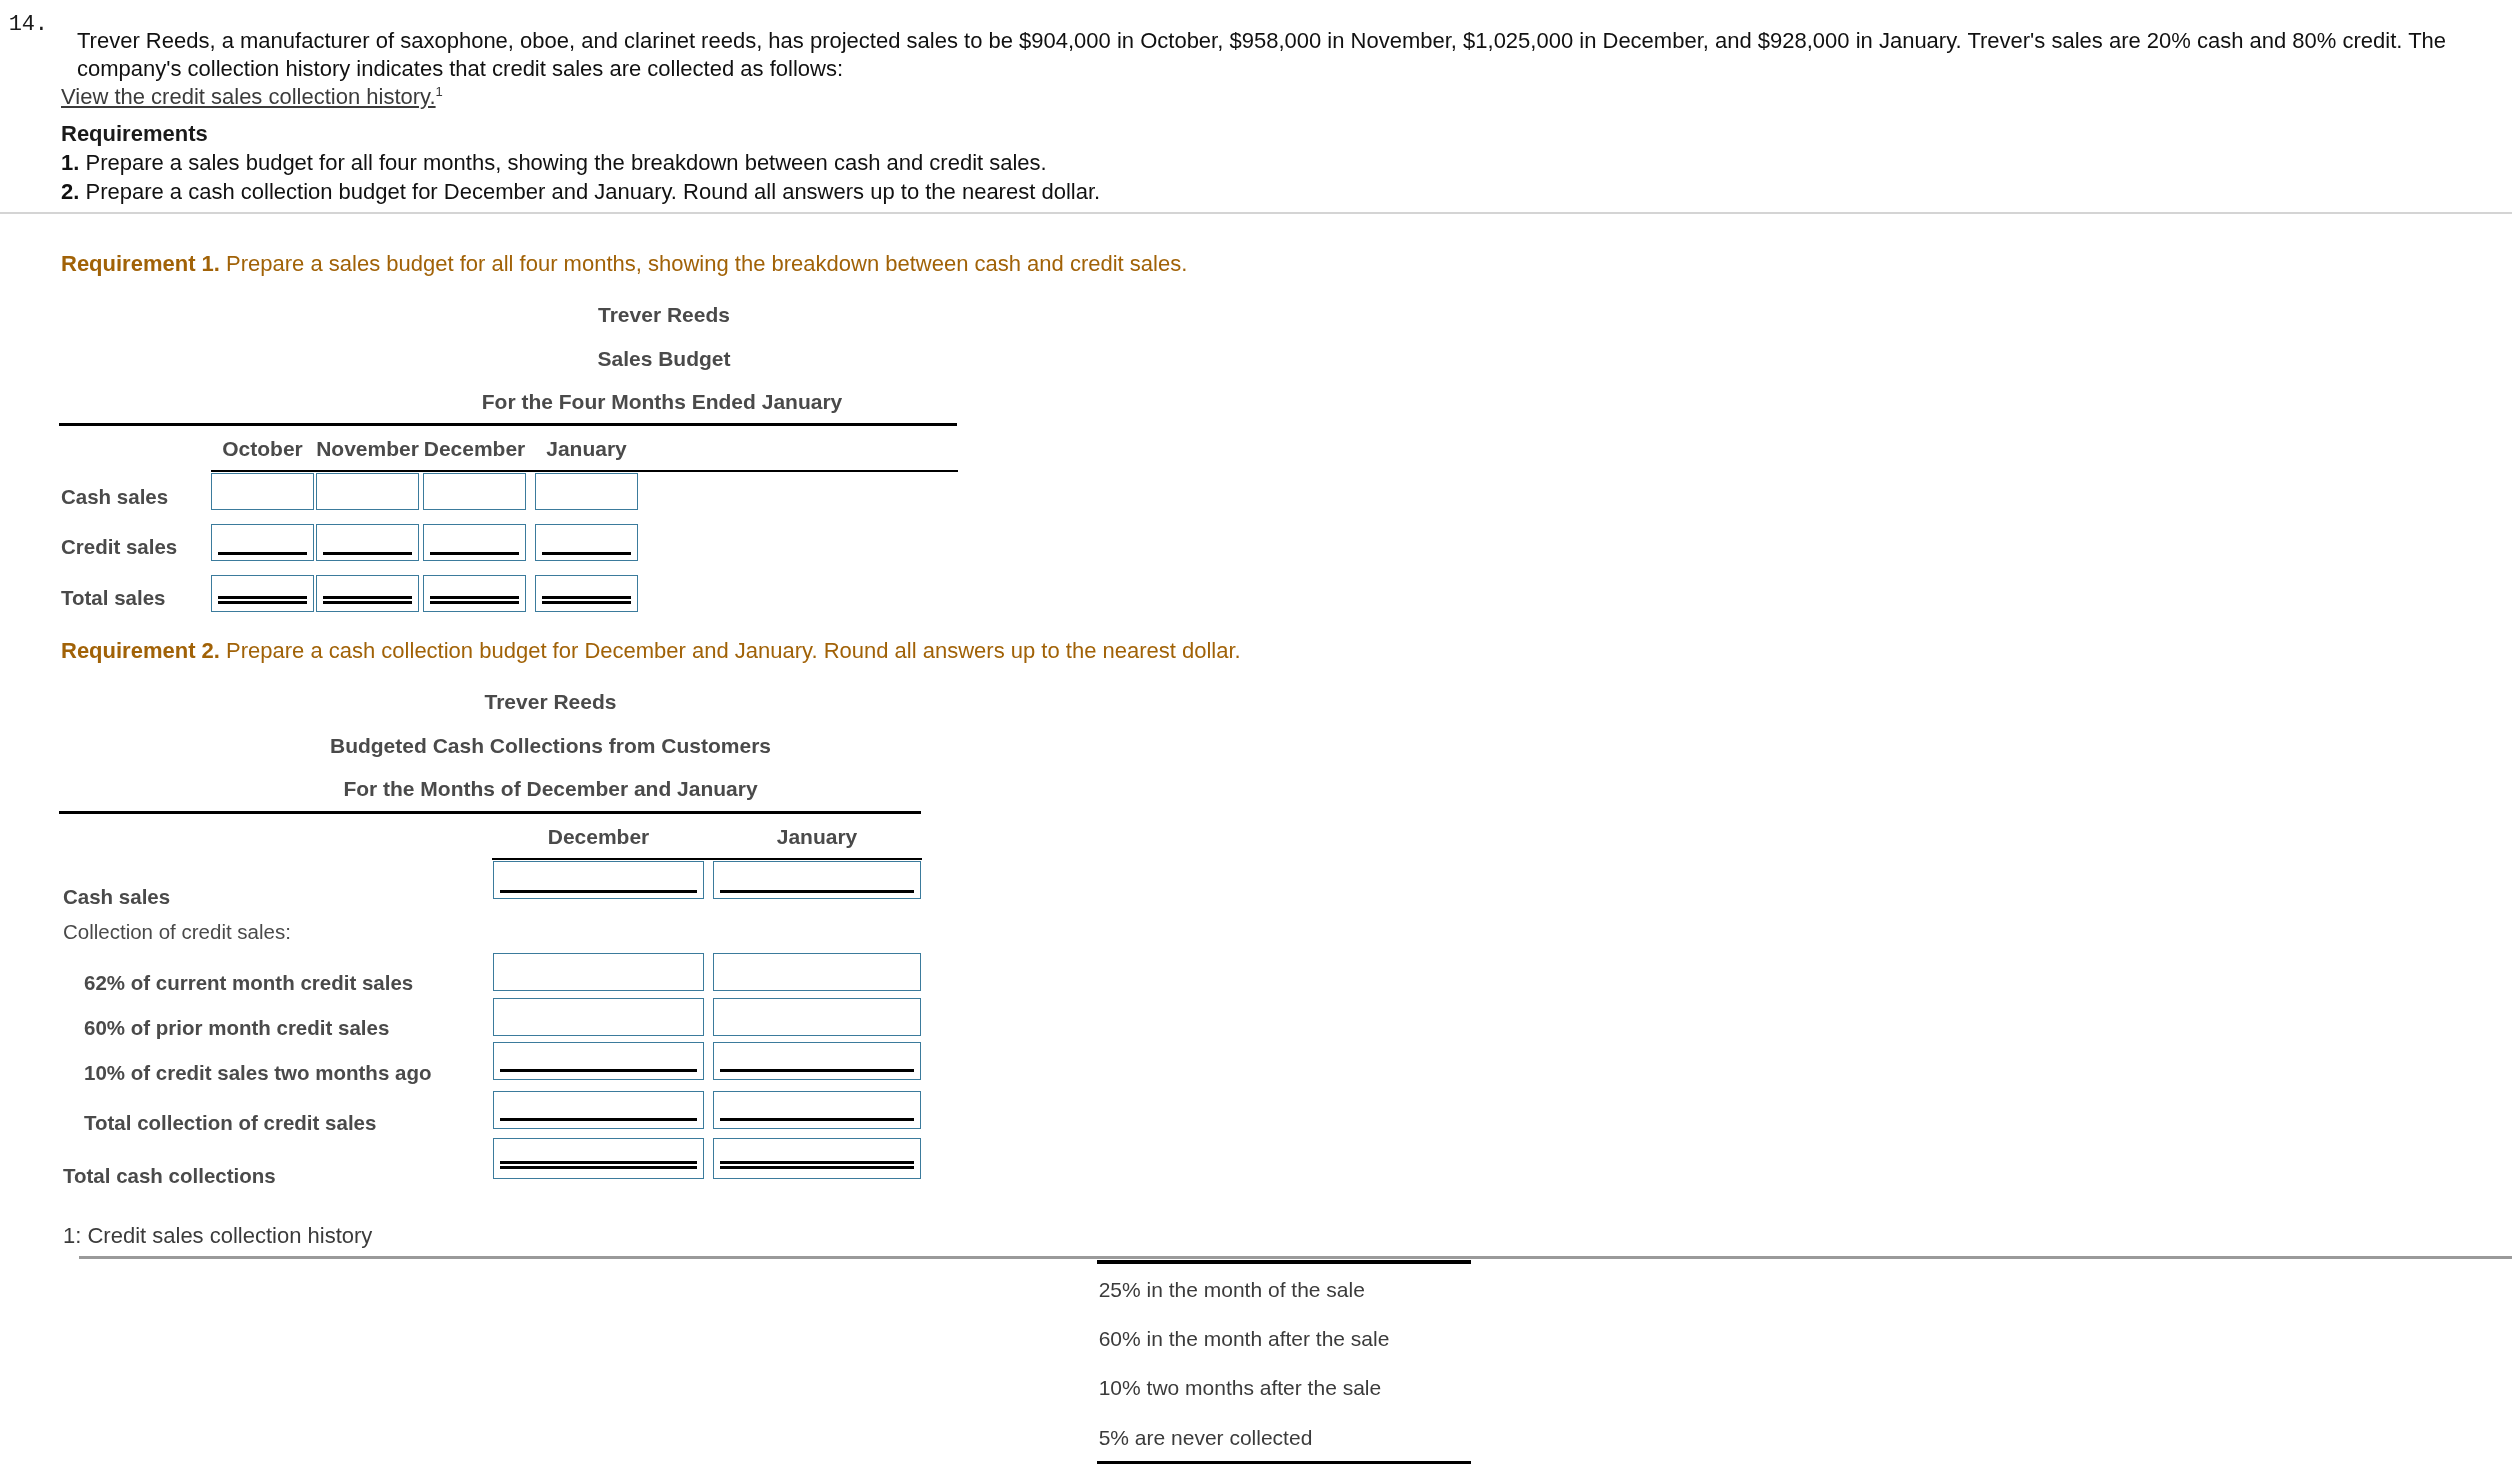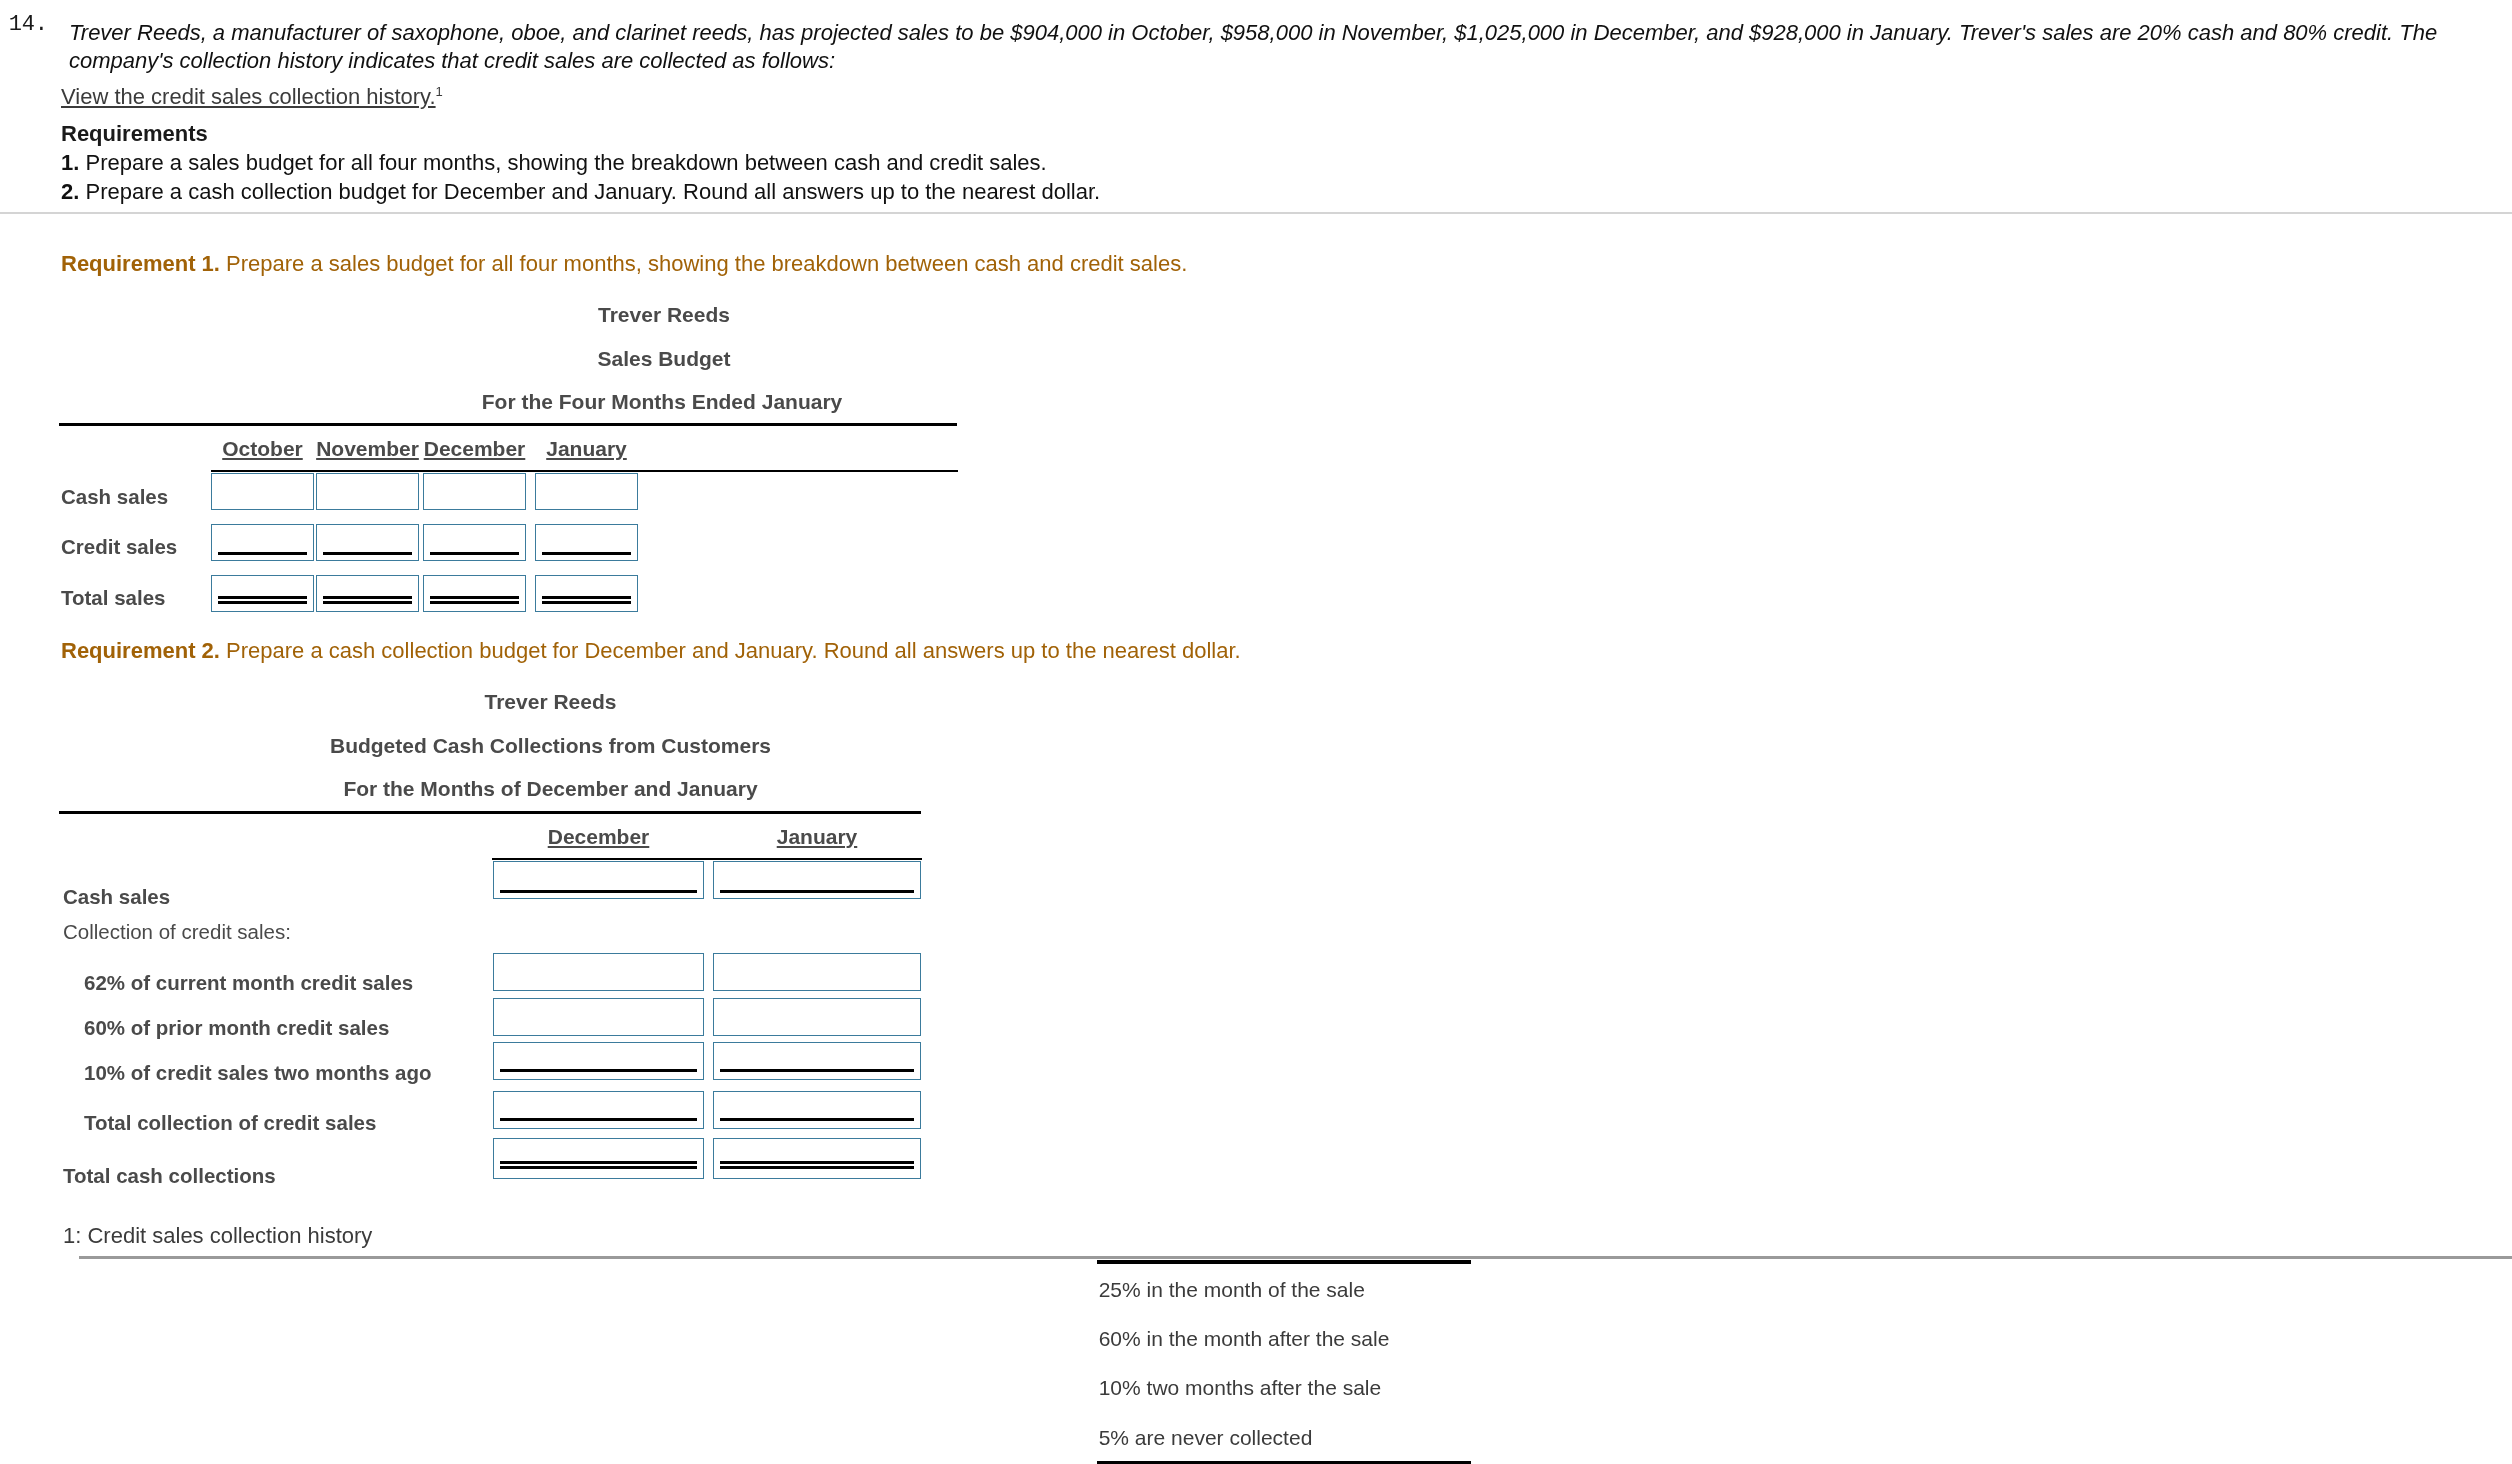--- a/index.html
+++ b/index.html
@@ -35,21 +35,21 @@
   }
   .prob-body {
     position: absolute;
     left: 61px;
     top: 10.5px;
     width: 2437px;
     font-size: 22px;
     line-height: 28px;
     color: #111;
   }
-  .prob-body p { margin: 8px; font-style: italic; }
+  .prob-body p { margin: 16px; }
 
   #view-history-link {
     position: absolute;
     left: 61px;
     top: 84px;
     font-size: 22px;
     color: #3b3b3b;
     text-decoration: underline;
     cursor: pointer;
     white-space: nowrap;
@@ -109,21 +109,20 @@
     background: #000000;
     height: 1.7px;
   }
   .col-header {
     position: absolute;
     font-size: 21px;
     font-weight: bold;
     color: #4a4a4a;
     text-align: center;
     white-space: nowrap;
-    text-decoration: underline;
   }
   .row-label {
     position: absolute;
     font-size: 20.5px;
     font-weight: bold;
     color: #4a4a4a;
     white-space: nowrap;
   }
   .row-label.plain {
     font-weight: normal;

